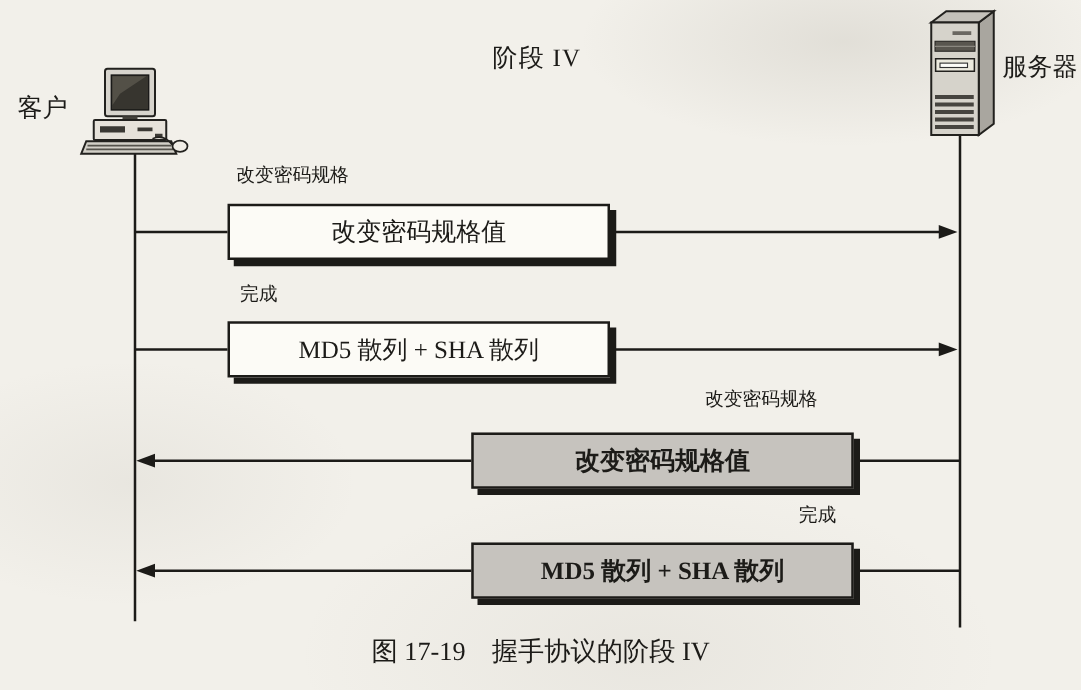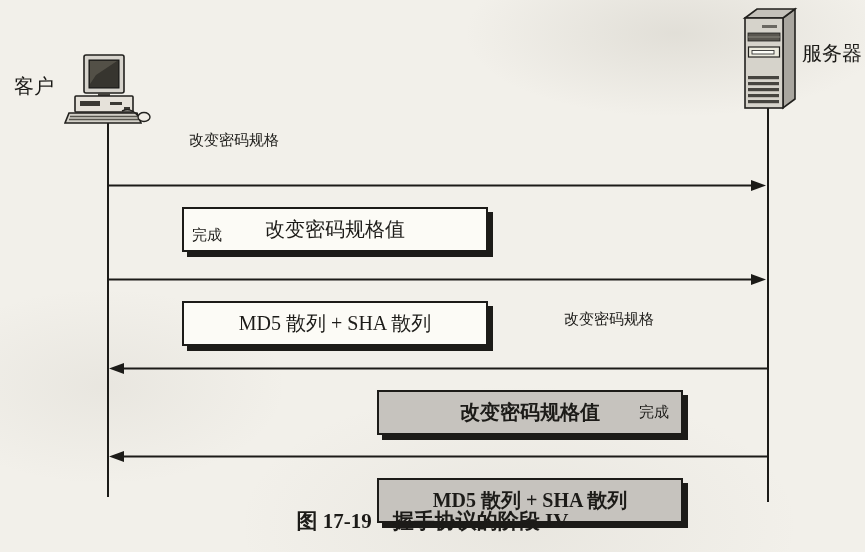--- a/index.html
+++ b/index.html
@@ -20,25 +20,24 @@
   .lbl { position:absolute; white-space:nowrap; font-size:20px; }
   .msg-lbl { font-size:15px; }
   .box {
     position:absolute;
     width:306px; height:45px;
     box-sizing:border-box;
     border:2px solid var(--ink, #1c1b18);
     box-shadow:5px 5px 0 var(--ink, #1c1b18);
     display:flex; align-items:center; justify-content:center;
     font-size:20px;
-    margin-top:44px;
   }
   .box.white { background:var(--box-white, #fcfbf6); }
   .box.gray  { background:var(--box-gray, #c6c3be); font-weight:bold; }
-  .caption { position:absolute; left:0; right:0; top:507px; text-align:center; font-size:21px;font-weight:bold; }
+  .caption { position:absolute; left:0; right:0; top:507px; text-align:center; font-size:21px; }
 </style>
 </head>
 <body>
 
 <div class="canvas">
 
   <svg class="overlay" width="865" height="552" viewBox="0 0 865 552">
 
     <line x1="108" y1="122" x2="108" y2="497" stroke="#1c1b18" stroke-width="2"></line>
     <line x1="768" y1="108" x2="768" y2="502" stroke="#1c1b18" stroke-width="2"></line>
@@ -90,20 +89,21 @@
       <rect x="752" y="50.5" width="22" height="3.5" fill="#fdfdf8" stroke="#333" stroke-width="0.9"></rect>
       <rect x="748" y="76" width="31" height="3.2" fill="#46443f"></rect>
       <rect x="748" y="82" width="31" height="3.2" fill="#46443f"></rect>
       <rect x="748" y="88" width="31" height="3.2" fill="#46443f"></rect>
       <rect x="748" y="94" width="31" height="3.2" fill="#46443f"></rect>
       <rect x="748" y="100" width="31" height="3.2" fill="#46443f"></rect>
     </g>
   </svg>
 
   <div class="lbl" style="left:14px; top:73px;">客户</div>
+  <div class="lbl" style="left:394px; top:33px; letter-spacing:1px;">阶段 IV</div>
   <div class="lbl" style="left:802px; top:40px;">服务器</div>
 
   <div class="lbl msg-lbl" style="left:189px; top:131px;">改变密码规格</div>
   <div class="box white" style="left:182px; top:163px;">改变密码规格值</div>
 
   <div class="lbl msg-lbl" style="left:192px; top:226px;">完成</div>
   <div class="box white" style="left:182px; top:257px;">MD5 散列 + SHA 散列</div>
 
   <div class="lbl msg-lbl" style="right:211px; top:310px;">改变密码规格</div>
   <div class="box gray" style="left:377px; top:346px;">改变密码规格值</div>

